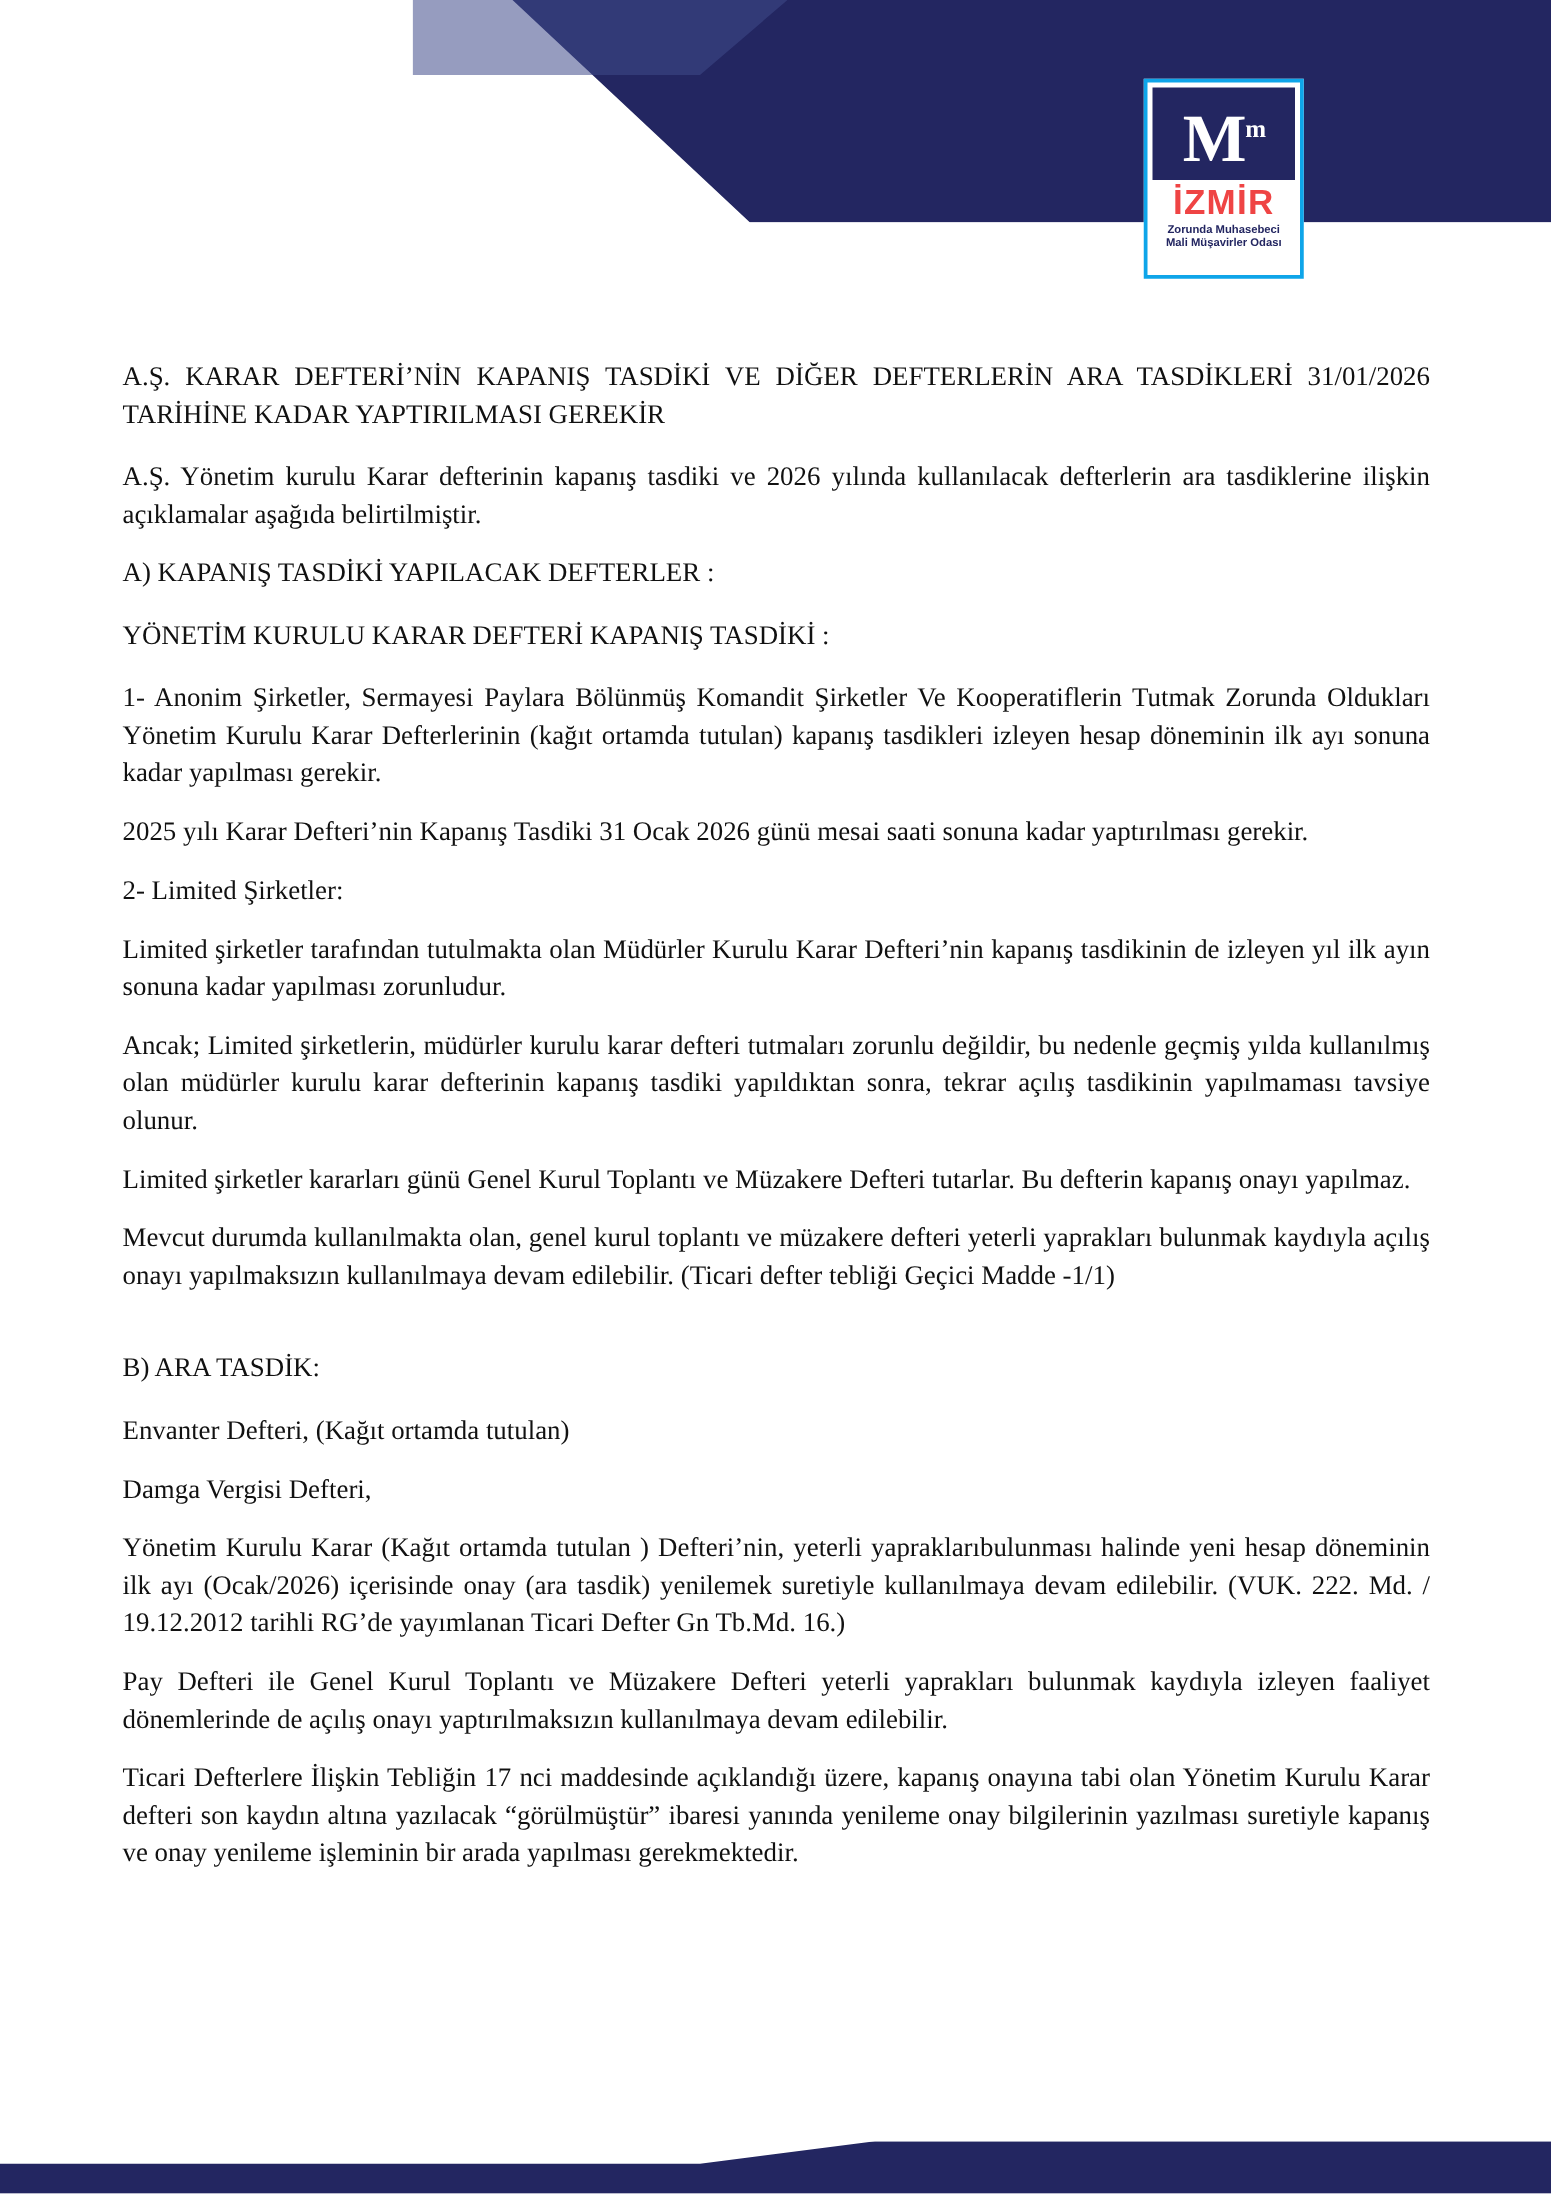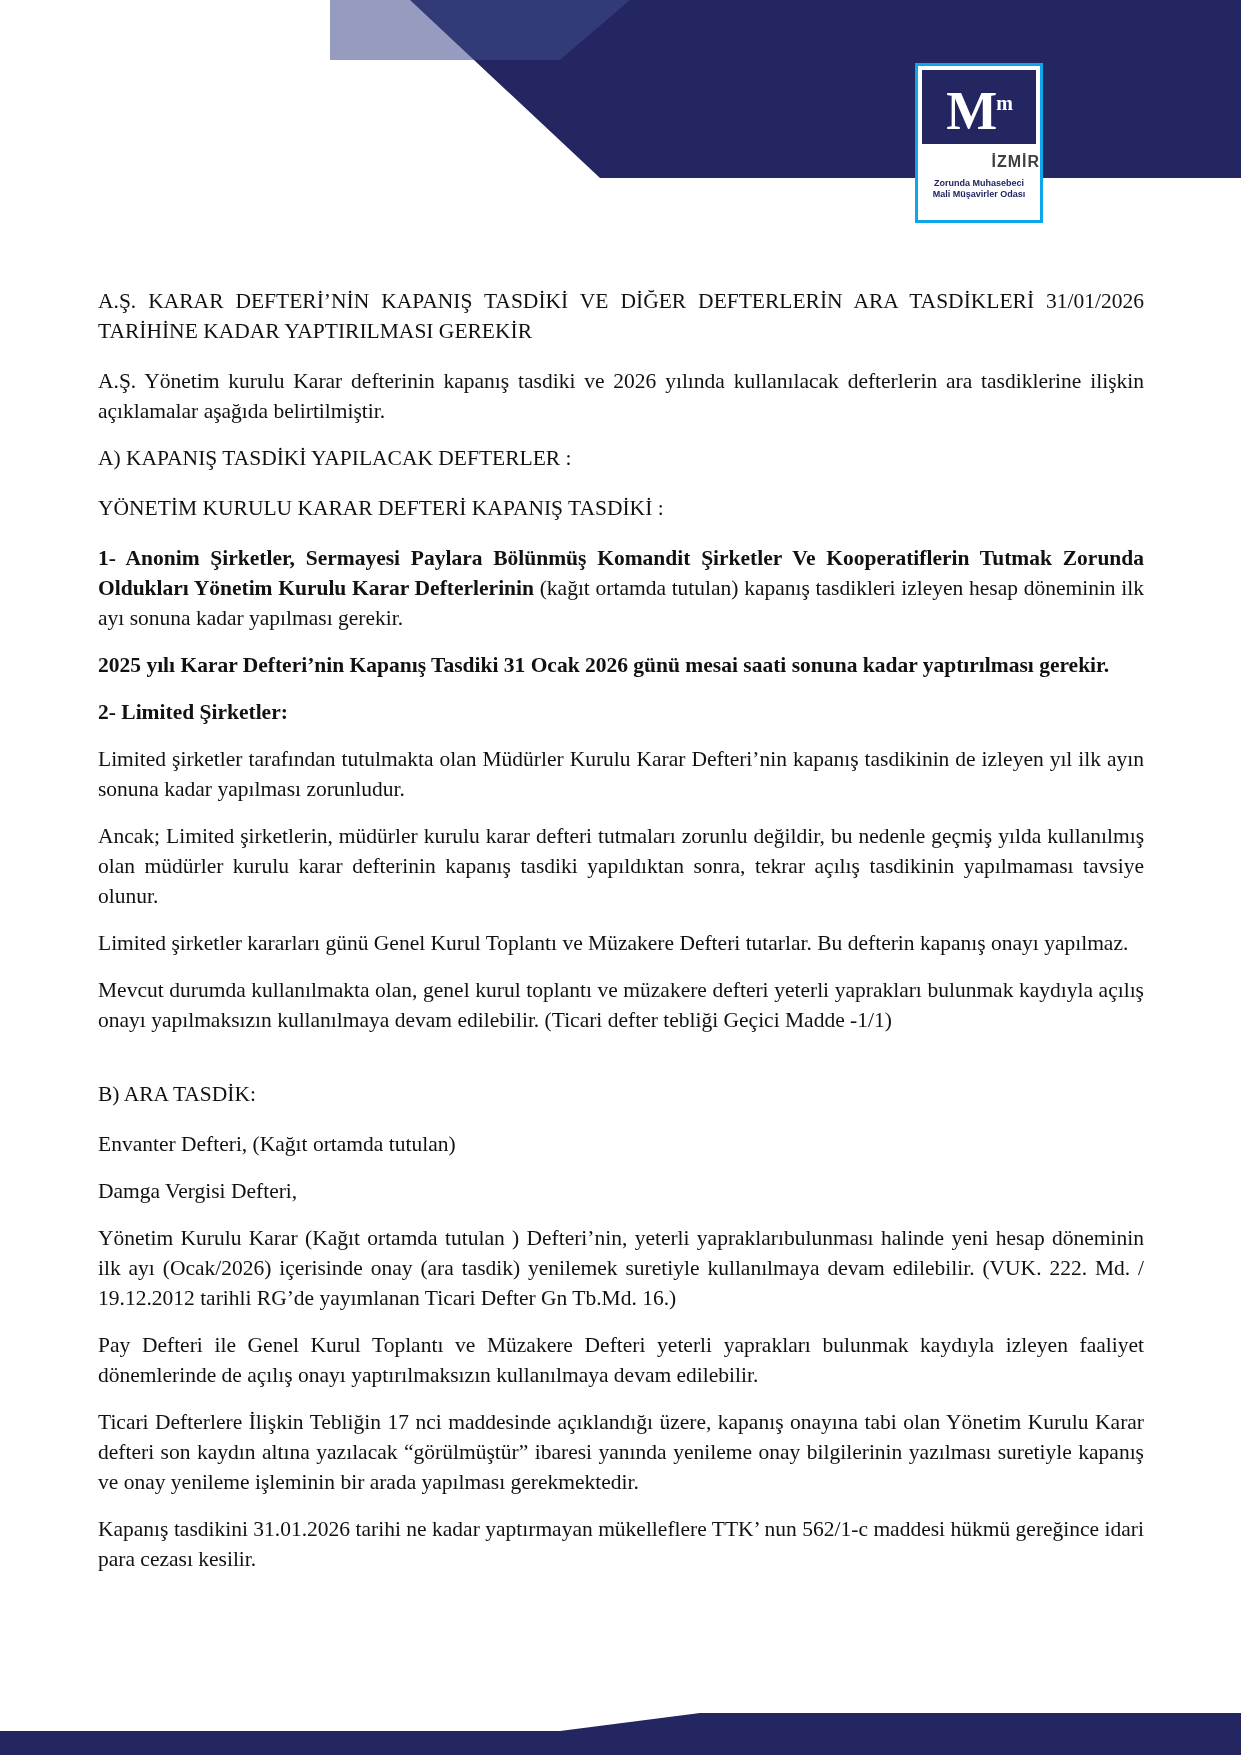--- a/index.html
+++ b/index.html
@@ -76,25 +76,25 @@
     font-size: 54px;
     line-height: 54px;
     letter-spacing: -1px;
   }
   .logo-m-sup {
     font-size: 20px;
     vertical-align: super;
     font-weight: bold;
   }
   .logo-city {
-    text-align: right;
-    color: #404040;
+    text-align: center;
+    color: #ef4444;
     font-family: "Liberation Sans", sans-serif;
     font-weight: bold;
-    font-size: 16px;
+    font-size: 28px;
     line-height: 28px;
     letter-spacing: 1px;
     margin-top: 2px;
   }
   .logo-sub {
     text-align: center;
     color: #232661;
     font-family: "Liberation Sans", sans-serif;
     font-weight: bold;
     font-size: 9px;
@@ -109,21 +109,21 @@
     top: 286px;
     left: 98px;
     width: 1046px;
   }
   p {
     margin: 0 0 17px 0;
     font-size: 21.5px;
     line-height: 30px;
     text-align: justify;
   }
-  .t-bold { font-weight: bold; }
+  .t-bold { font-weight: normal; }
   .title {
     font-weight: normal;
     font-size: 21.5px;
     line-height: 30px;
     text-align: justify;
     margin: 0 0 20px 0;
   }
   .heading {
     font-weight: normal;
     font-size: 21.5px;
@@ -192,17 +192,16 @@
   <p>Envanter Defteri, (Kağıt ortamda tutulan)</p>
 
   <p>Damga Vergisi Defteri,</p>
 
   <p>Yönetim Kurulu Karar (Kağıt ortamda tutulan ) Defteri’nin, yeterli yapraklarıbulunması halinde yeni hesap döneminin ilk ayı (Ocak/2026) içerisinde onay (ara tasdik) yenilemek suretiyle kullanılmaya devam edilebilir. (VUK. 222. Md. / 19.12.2012 tarihli RG’de yayımlanan Ticari Defter Gn Tb.Md. 16.)</p>
 
   <p>Pay Defteri ile Genel Kurul Toplantı ve Müzakere Defteri yeterli yaprakları bulunmak kaydıyla izleyen faaliyet dönemlerinde de açılış onayı yaptırılmaksızın kullanılmaya devam edilebilir.</p>
 
   <p>Ticari Defterlere İlişkin Tebliğin 17 nci maddesinde açıklandığı üzere, kapanış onayına tabi olan Yönetim Kurulu Karar defteri son kaydın altına yazılacak “görülmüştür” ibaresi yanında yenileme onay bilgilerinin yazılması suretiyle kapanış ve onay yenileme işleminin bir arada yapılması gerekmektedir.</p>
 
-  <p>Kapanış tasdikini 31.01.2026 tarihi ne kadar yaptırmayan mükelleflere TTK’ nun 562/1-c maddesi hükmü gereğince idari para cezası kesilir.</p>
 
 </div>
 
 <div class="footer-band"></div>
 
 </body></html>

